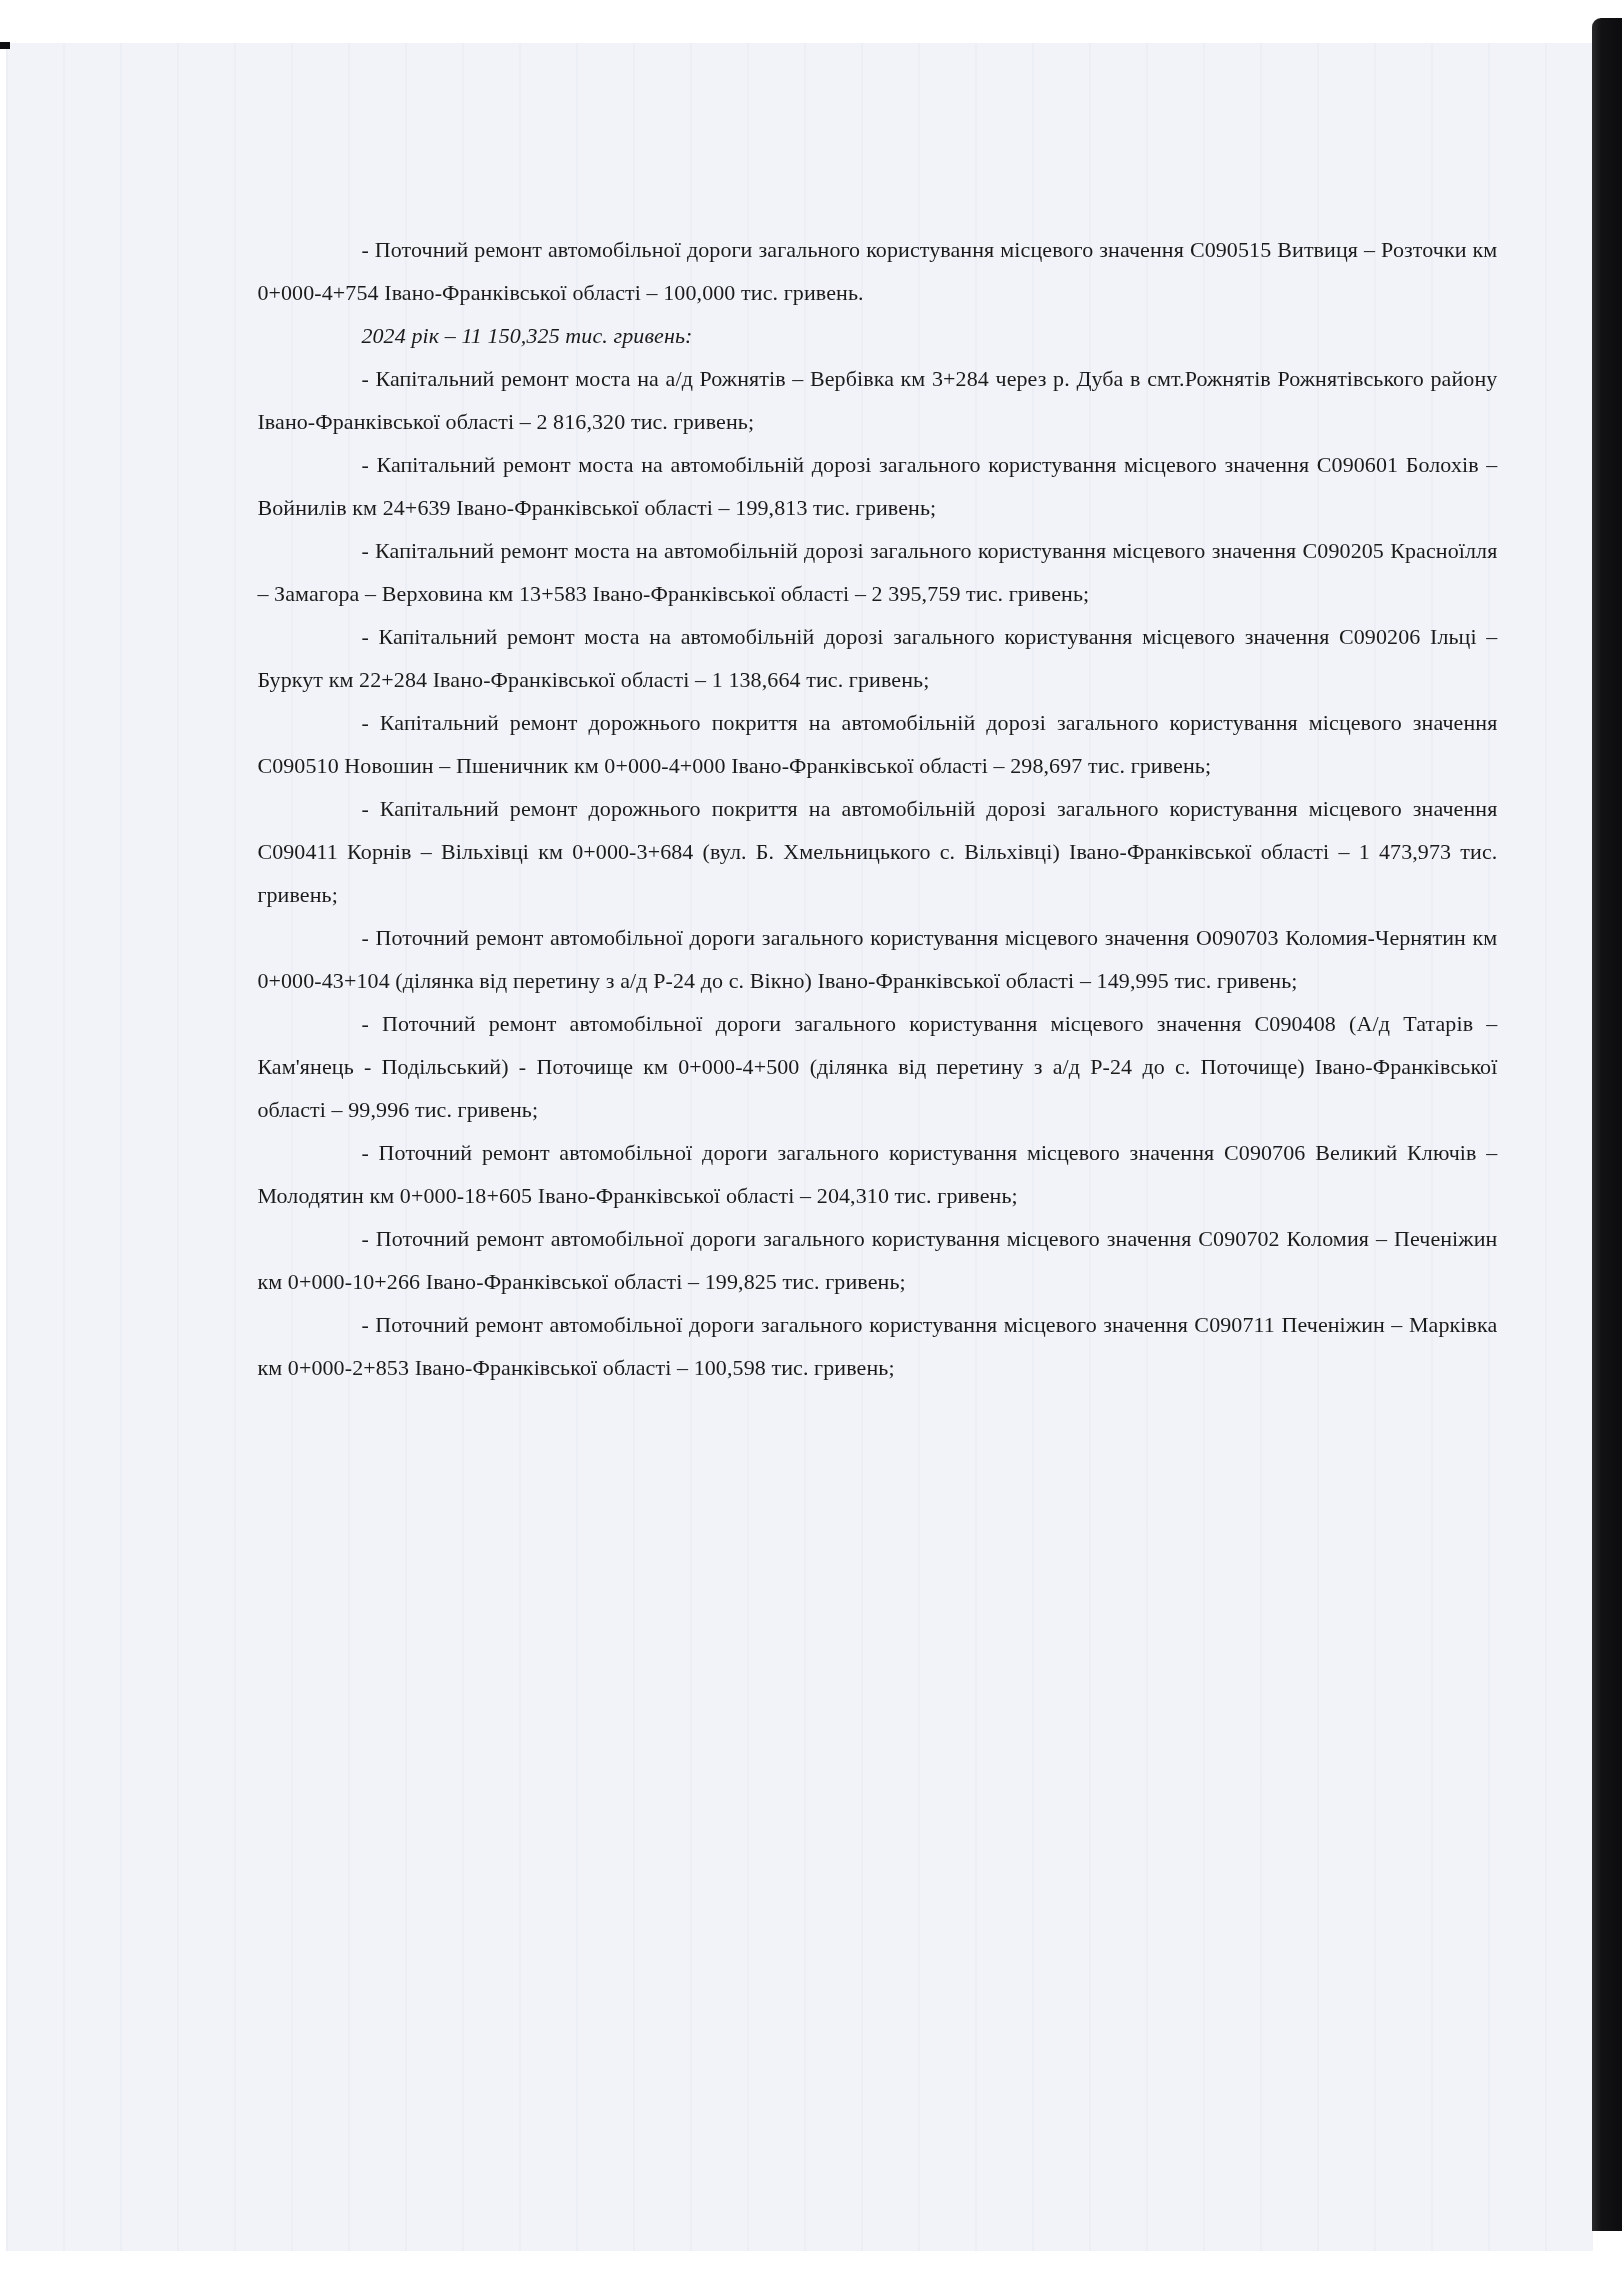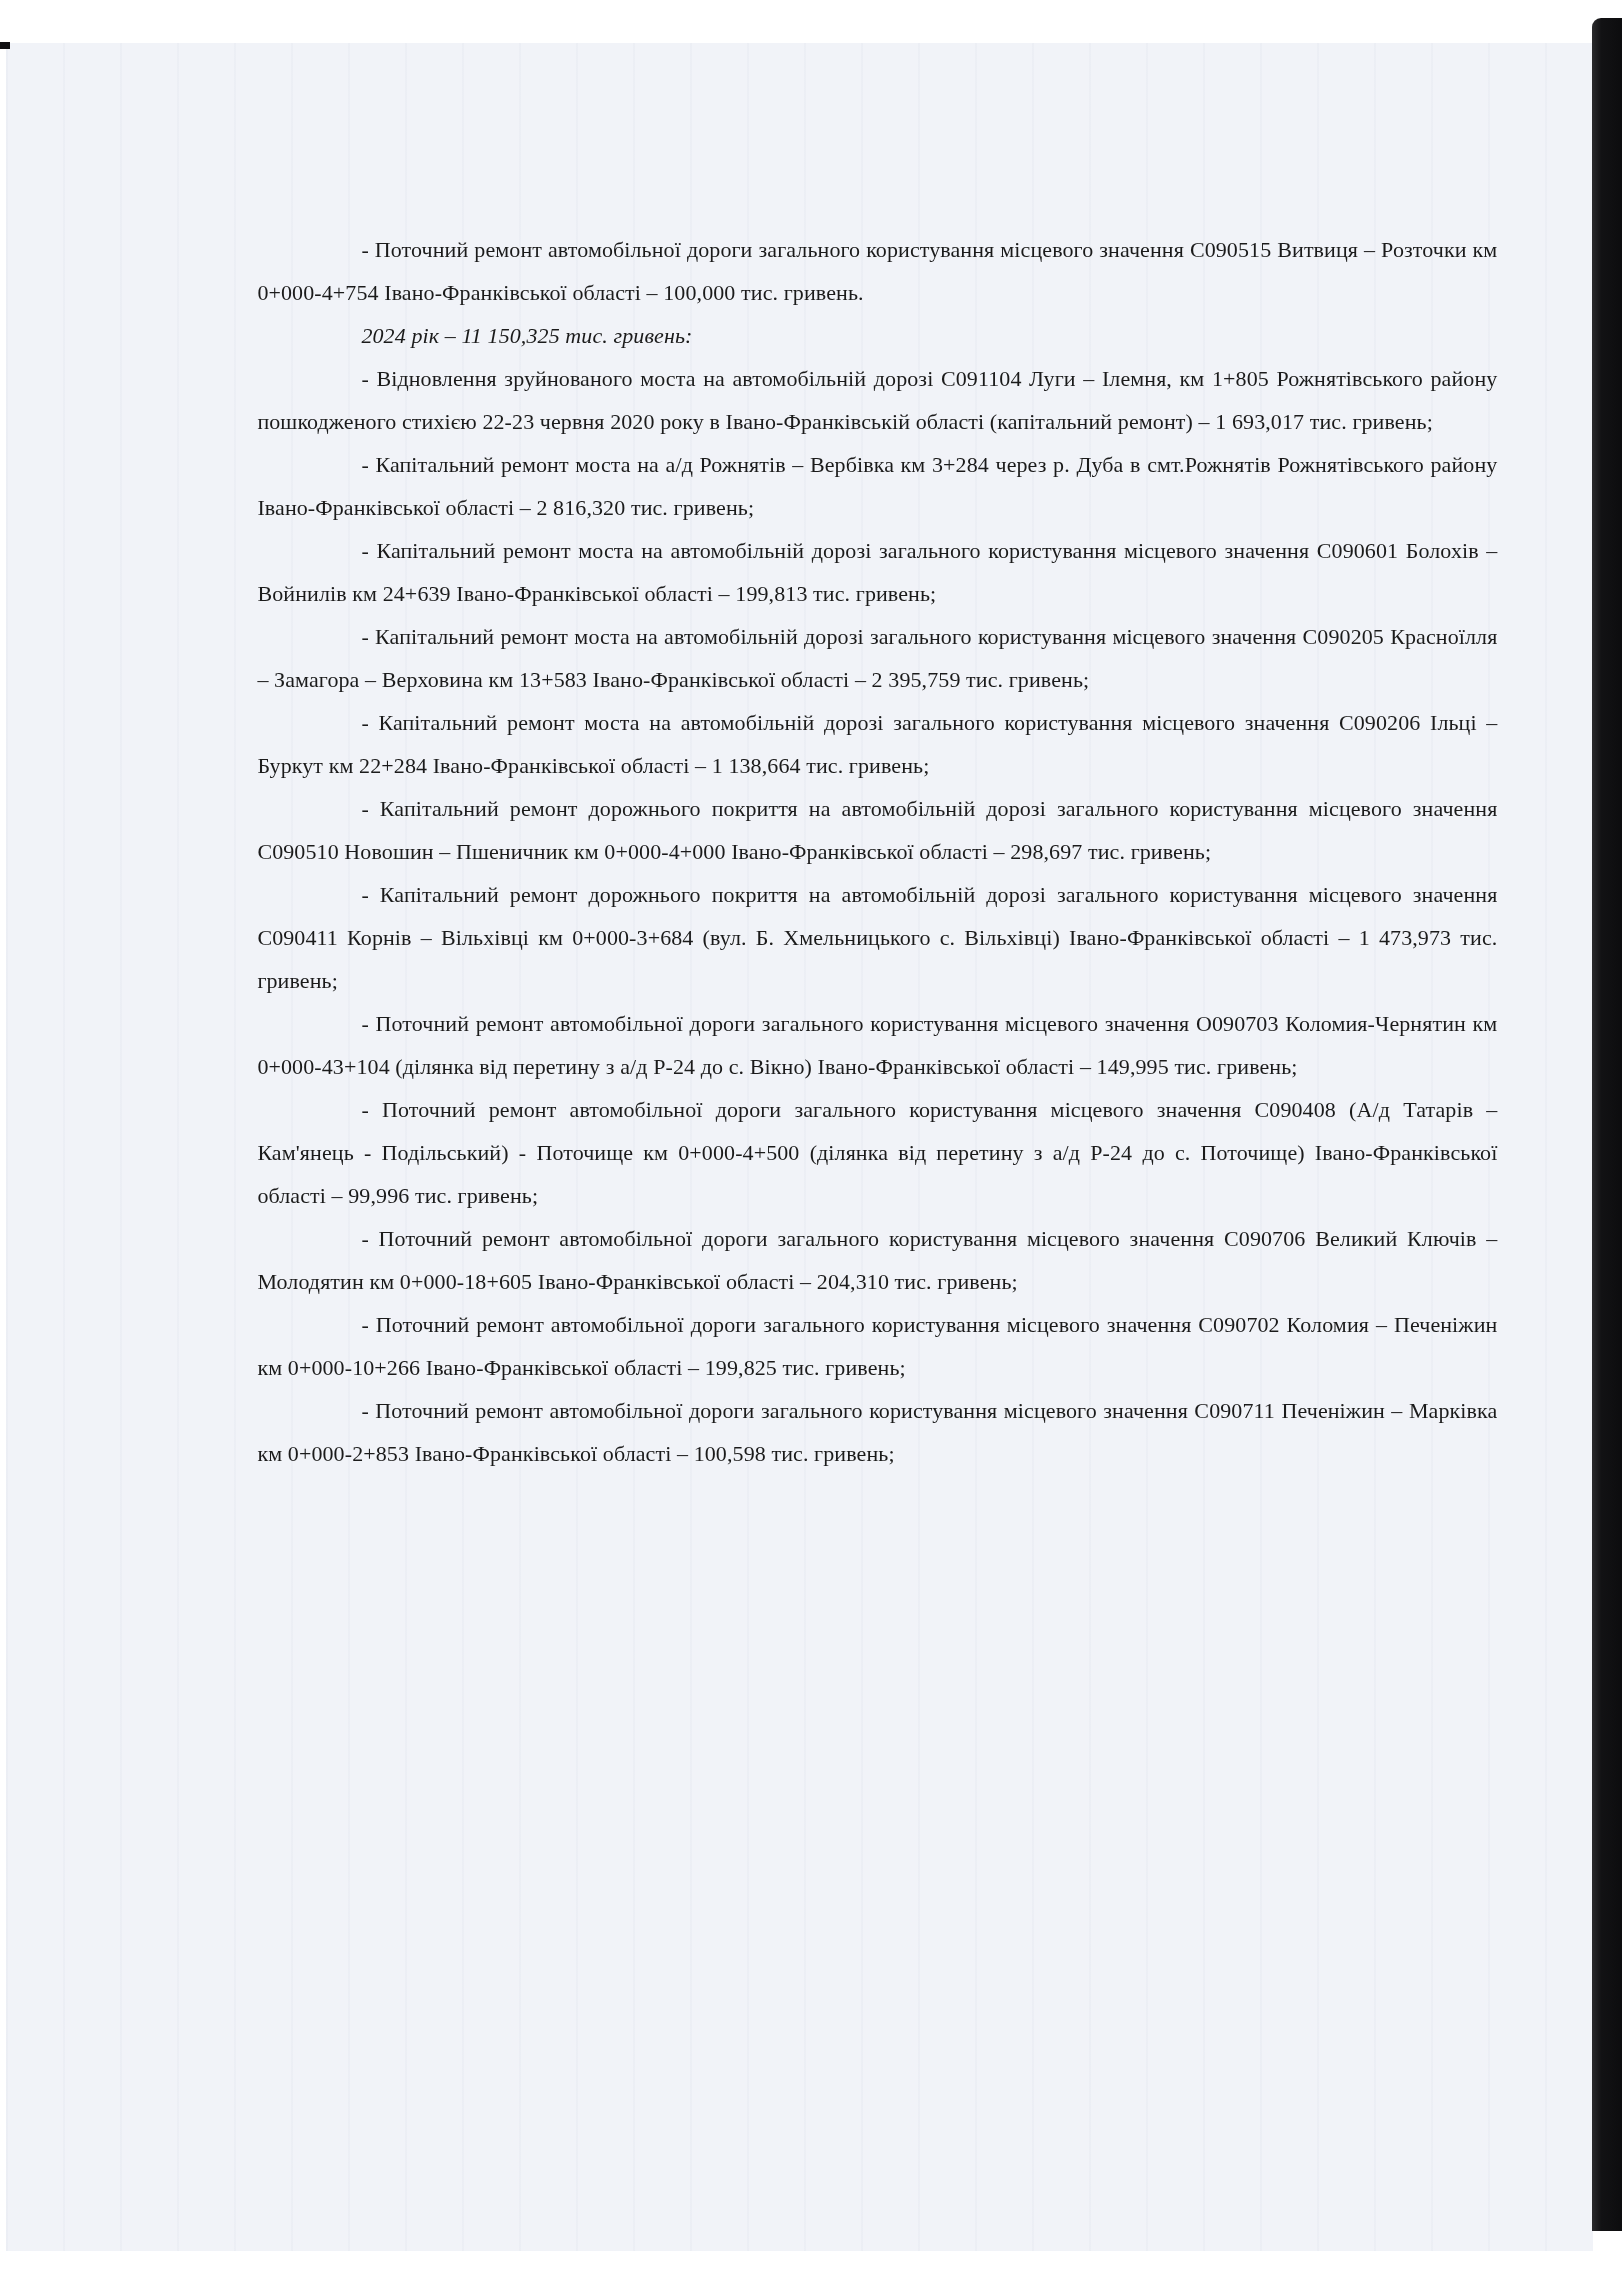--- a/index.html
+++ b/index.html
@@ -65,21 +65,20 @@
     font-style: italic;
   }
 </style>
 </head>
 <body>
 
 <div class="page">
   <div class="text-block">
     <p class="para">- Поточний ремонт автомобільної дороги загального користування місцевого значення С090515 Витвиця – Розточки км 0+000-4+754 Івано-Франківської області – 100,000 тис. гривень.</p>
     <p class="para italic">2024 рік – 11 150,325 тис. гривень:</p>
-    <p class="para">- Відновлення зруйнованого моста на автомобільній дорозі С091104 Луги – Ілемня, км 1+805 Рожнятівського району пошкодженого стихією 22-23 червня 2020 року в Івано-Франківській області (капітальний ремонт) – 1 693,017 тис. гривень;</p>
     <p class="para">- Капітальний ремонт моста на а/д Рожнятів – Вербівка км 3+284 через р. Дуба в смт.Рожнятів Рожнятівського району Івано-Франківської області – 2 816,320 тис. гривень;</p>
     <p class="para">- Капітальний ремонт моста на автомобільній дорозі загального користування місцевого значення С090601 Болохів – Войнилів км 24+639 Івано-Франківської області – 199,813 тис. гривень;</p>
     <p class="para">- Капітальний ремонт моста на автомобільній дорозі загального користування місцевого значення С090205 Красноїлля – Замагора – Верховина  км 13+583 Івано-Франківської області – 2 395,759 тис. гривень;</p>
     <p class="para">- Капітальний ремонт моста на автомобільній дорозі загального користування місцевого значення С090206 Ільці – Буркут км 22+284 Івано-Франківської області – 1 138,664 тис. гривень;</p>
     <p class="para">- Капітальний ремонт дорожнього покриття на автомобільній дорозі загального користування місцевого значення С090510 Новошин – Пшеничник км 0+000-4+000 Івано-Франківської області – 298,697 тис. гривень;</p>
     <p class="para">- Капітальний ремонт дорожнього покриття на автомобільній дорозі загального користування місцевого значення С090411 Корнів – Вільхівці км 0+000-3+684 (вул. Б. Хмельницького с. Вільхівці) Івано-Франківської області – 1 473,973 тис. гривень;</p>
     <p class="para">- Поточний ремонт автомобільної дороги загального користування місцевого значення О090703 Коломия-Чернятин км 0+000-43+104 (ділянка від перетину з а/д Р-24 до с. Вікно) Івано-Франківської області – 149,995 тис. гривень;</p>
     <p class="para">- Поточний ремонт автомобільної дороги загального користування місцевого значення С090408 (А/д Татарів – Кам'янець - Подільський) - Поточище км 0+000-4+500 (ділянка від перетину з а/д Р-24 до с. Поточище) Івано-Франківської області – 99,996 тис. гривень;</p>
     <p class="para">- Поточний ремонт автомобільної дороги загального користування місцевого значення  С090706 Великий Ключів – Молодятин км 0+000-18+605 Івано-Франківської області – 204,310 тис. гривень;</p>
     <p class="para">- Поточний ремонт автомобільної дороги загального користування місцевого значення С090702 Коломия – Печеніжин км 0+000-10+266 Івано-Франківської області – 199,825 тис.  гривень;</p>

